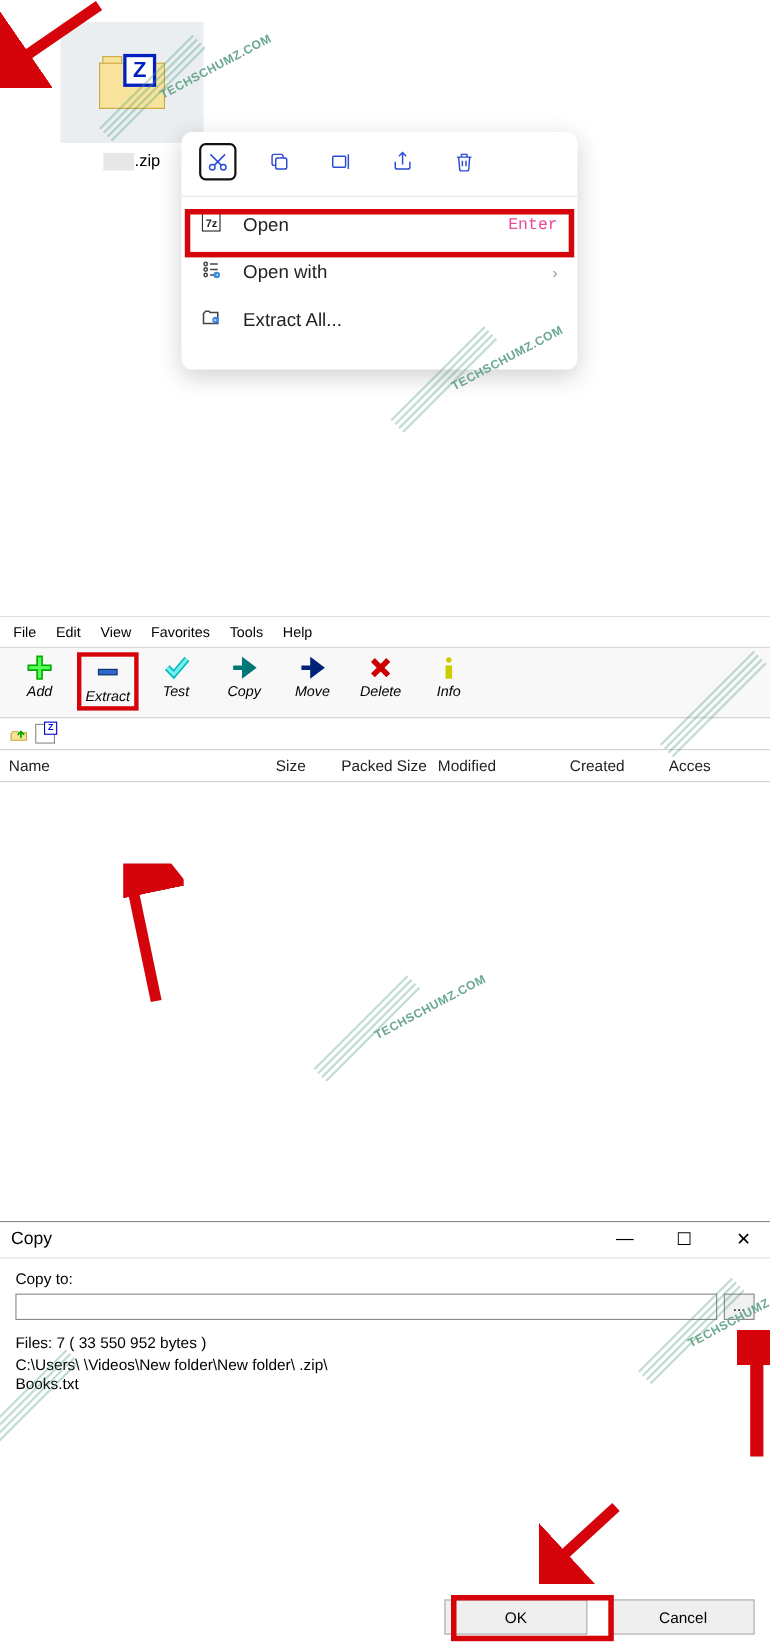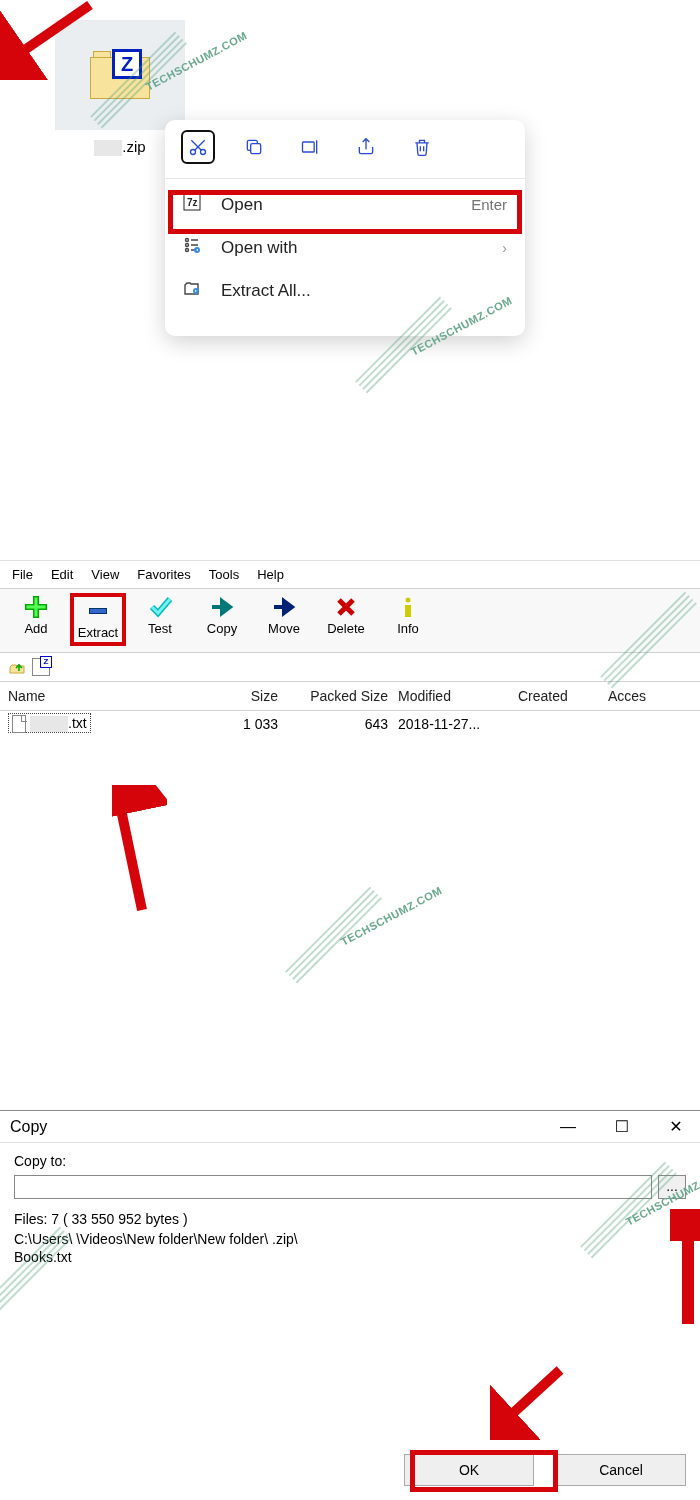--- a/index.html
+++ b/index.html
@@ -16,33 +16,33 @@
 .zip-label { font-size: 15px; margin-top: 8px; }
 
 .ctx-menu { position: absolute; top: 120px; left: 165px; width: 360px; background: #fff; border-radius: 10px; box-shadow: 0 6px 22px rgba(0,0,0,.18); padding-bottom: 24px; }
 .ctx-toolbar { display: flex; gap: 22px; padding: 10px 16px; align-items: center; }
 .ctx-tool { width: 34px; height: 34px; display: flex; align-items: center; justify-content: center; border-radius: 6px; color: #2a4cd3; }
 .ctx-tool.selected { border: 2px solid #111; }
 .ctx-tool svg { width: 20px; height: 20px; stroke: currentColor; fill: none; stroke-width: 1.6; }
 .ctx-divider { height: 1px; background: #e6e6e6; margin: 4px 0; }
 .ctx-item { display: flex; align-items: center; padding: 10px 18px; font-size: 17px; color: #222; }
 .ctx-item .ci-icon { width: 24px; margin-right: 14px; color: #444; }
-.ctx-item .ci-shortcut { margin-left: auto; color: #737373; font-size: 15px; }
+.ctx-item .ci-shortcut { margin-left: auto; color: #ec4899; font-size: 15px; font-family: Liberation Mono, monospace; }
 .ctx-item .ci-chevron { margin-left: auto; color: #999; font-size: 14px; }
 .open-hl { position: absolute; top: 190px; left: 168px; width: 354px; height: 44px; border: 5px solid #d5030a; pointer-events: none; }
 .arrow1 { top: 150px; left: 530px; width: 90px; height: 65px; }
 .arrow1 svg { transform: rotate(0deg); }
 
 
 .sec2 { position: absolute; top: 560px; left: 0; width: 700px; height: 410px; background: #fff; border-top: 1px solid #e0e0e0; }
 .win-border { border-bottom: 1px solid #d0d0d0; }
 .menubar { display: flex; gap: 18px; padding: 6px 12px; font-size: 13px; }
 .menubar span { cursor: default; }
 .toolbar { display: flex; gap: 6px; padding: 4px 8px 6px; border-bottom: 1px solid #d0d0d0; background: #f8f8f8; align-items: flex-start; }
-.tb-btn { width: 56px; text-align: center; font-size: 13px; padding: 2px; }
+.tb-btn { width: 56px; text-align: center; font-size: 13px; padding: 2px; font-style: italic; }
 .tb-ico { width: 24px; height: 24px; margin: 0 auto 2px; display: flex; align-items: center; justify-content: center; }
 .tb-label { display: block; }
 .extract-hl { border: 4px solid #d5030a; }
 .pathbar { display: flex; align-items: center; padding: 5px 8px; gap: 6px; border-bottom: 1px solid #d0d0d0; font-size: 14px; }
 .up-ico { width: 18px; height: 18px; }
 .drive-ico { width: 18px; height: 18px; background: #fff; border: 1px solid #888; position: relative; }
 .drive-ico::after { content: "Z"; position: absolute; top: -3px; right: -3px; font-size: 8px; border: 1px solid #00c; color: #00c; background: #fff; width: 10px; height: 10px; line-height: 10px; text-align: center; font-weight: bold; }
 .path-blur { background: #e7e7e7; display: inline-block; height: 16px; vertical-align: middle; }
 .listhdr { display: flex; font-size: 14px; padding: 6px 8px; border-bottom: 1px solid #d0d0d0; color: #222; }
 .col-name { width: 180px; }
@@ -274,28 +274,20 @@
     <span class="drive-ico"></span>
   </div>
   <div class="listhdr">
     <div class="col-name">Name</div>
     <div class="col-size">Size</div>
     <div class="col-packed">Packed Size</div>
     <div class="col-mod">Modified</div>
     <div class="col-created">Created</div>
     <div class="col-acc">Acces</div>
   </div>
-  <div class="listrow">
-    <div class="col-name"><span class="dotted"><span class="file-ico"></span><span class="path-blur" style="width:38px"></span><span>.txt</span></span></div>
-    <div class="col-size">1 033</div>
-    <div class="col-packed">643</div>
-    <div class="col-mod">2018-11-27...</div>
-    <div class="col-created"></div>
-    <div class="col-acc"></div>
-  </div>
 
   <div class="arrow2">
     <svg width="55" height="130" viewBox="0 0 55 130">
         <defs>
           <marker id="ah2" markerWidth="10" markerHeight="10" refX="2" refY="5" orient="auto">
             <path d="M0 0L10 5L0 10z" fill="#d5030a"></path>
           </marker>
         </defs>
         <line x1="30" y1="125" x2="6" y2="10" stroke="#d5030a" stroke-width="10" marker-end="url(#ah2)"></line>
       </svg>

